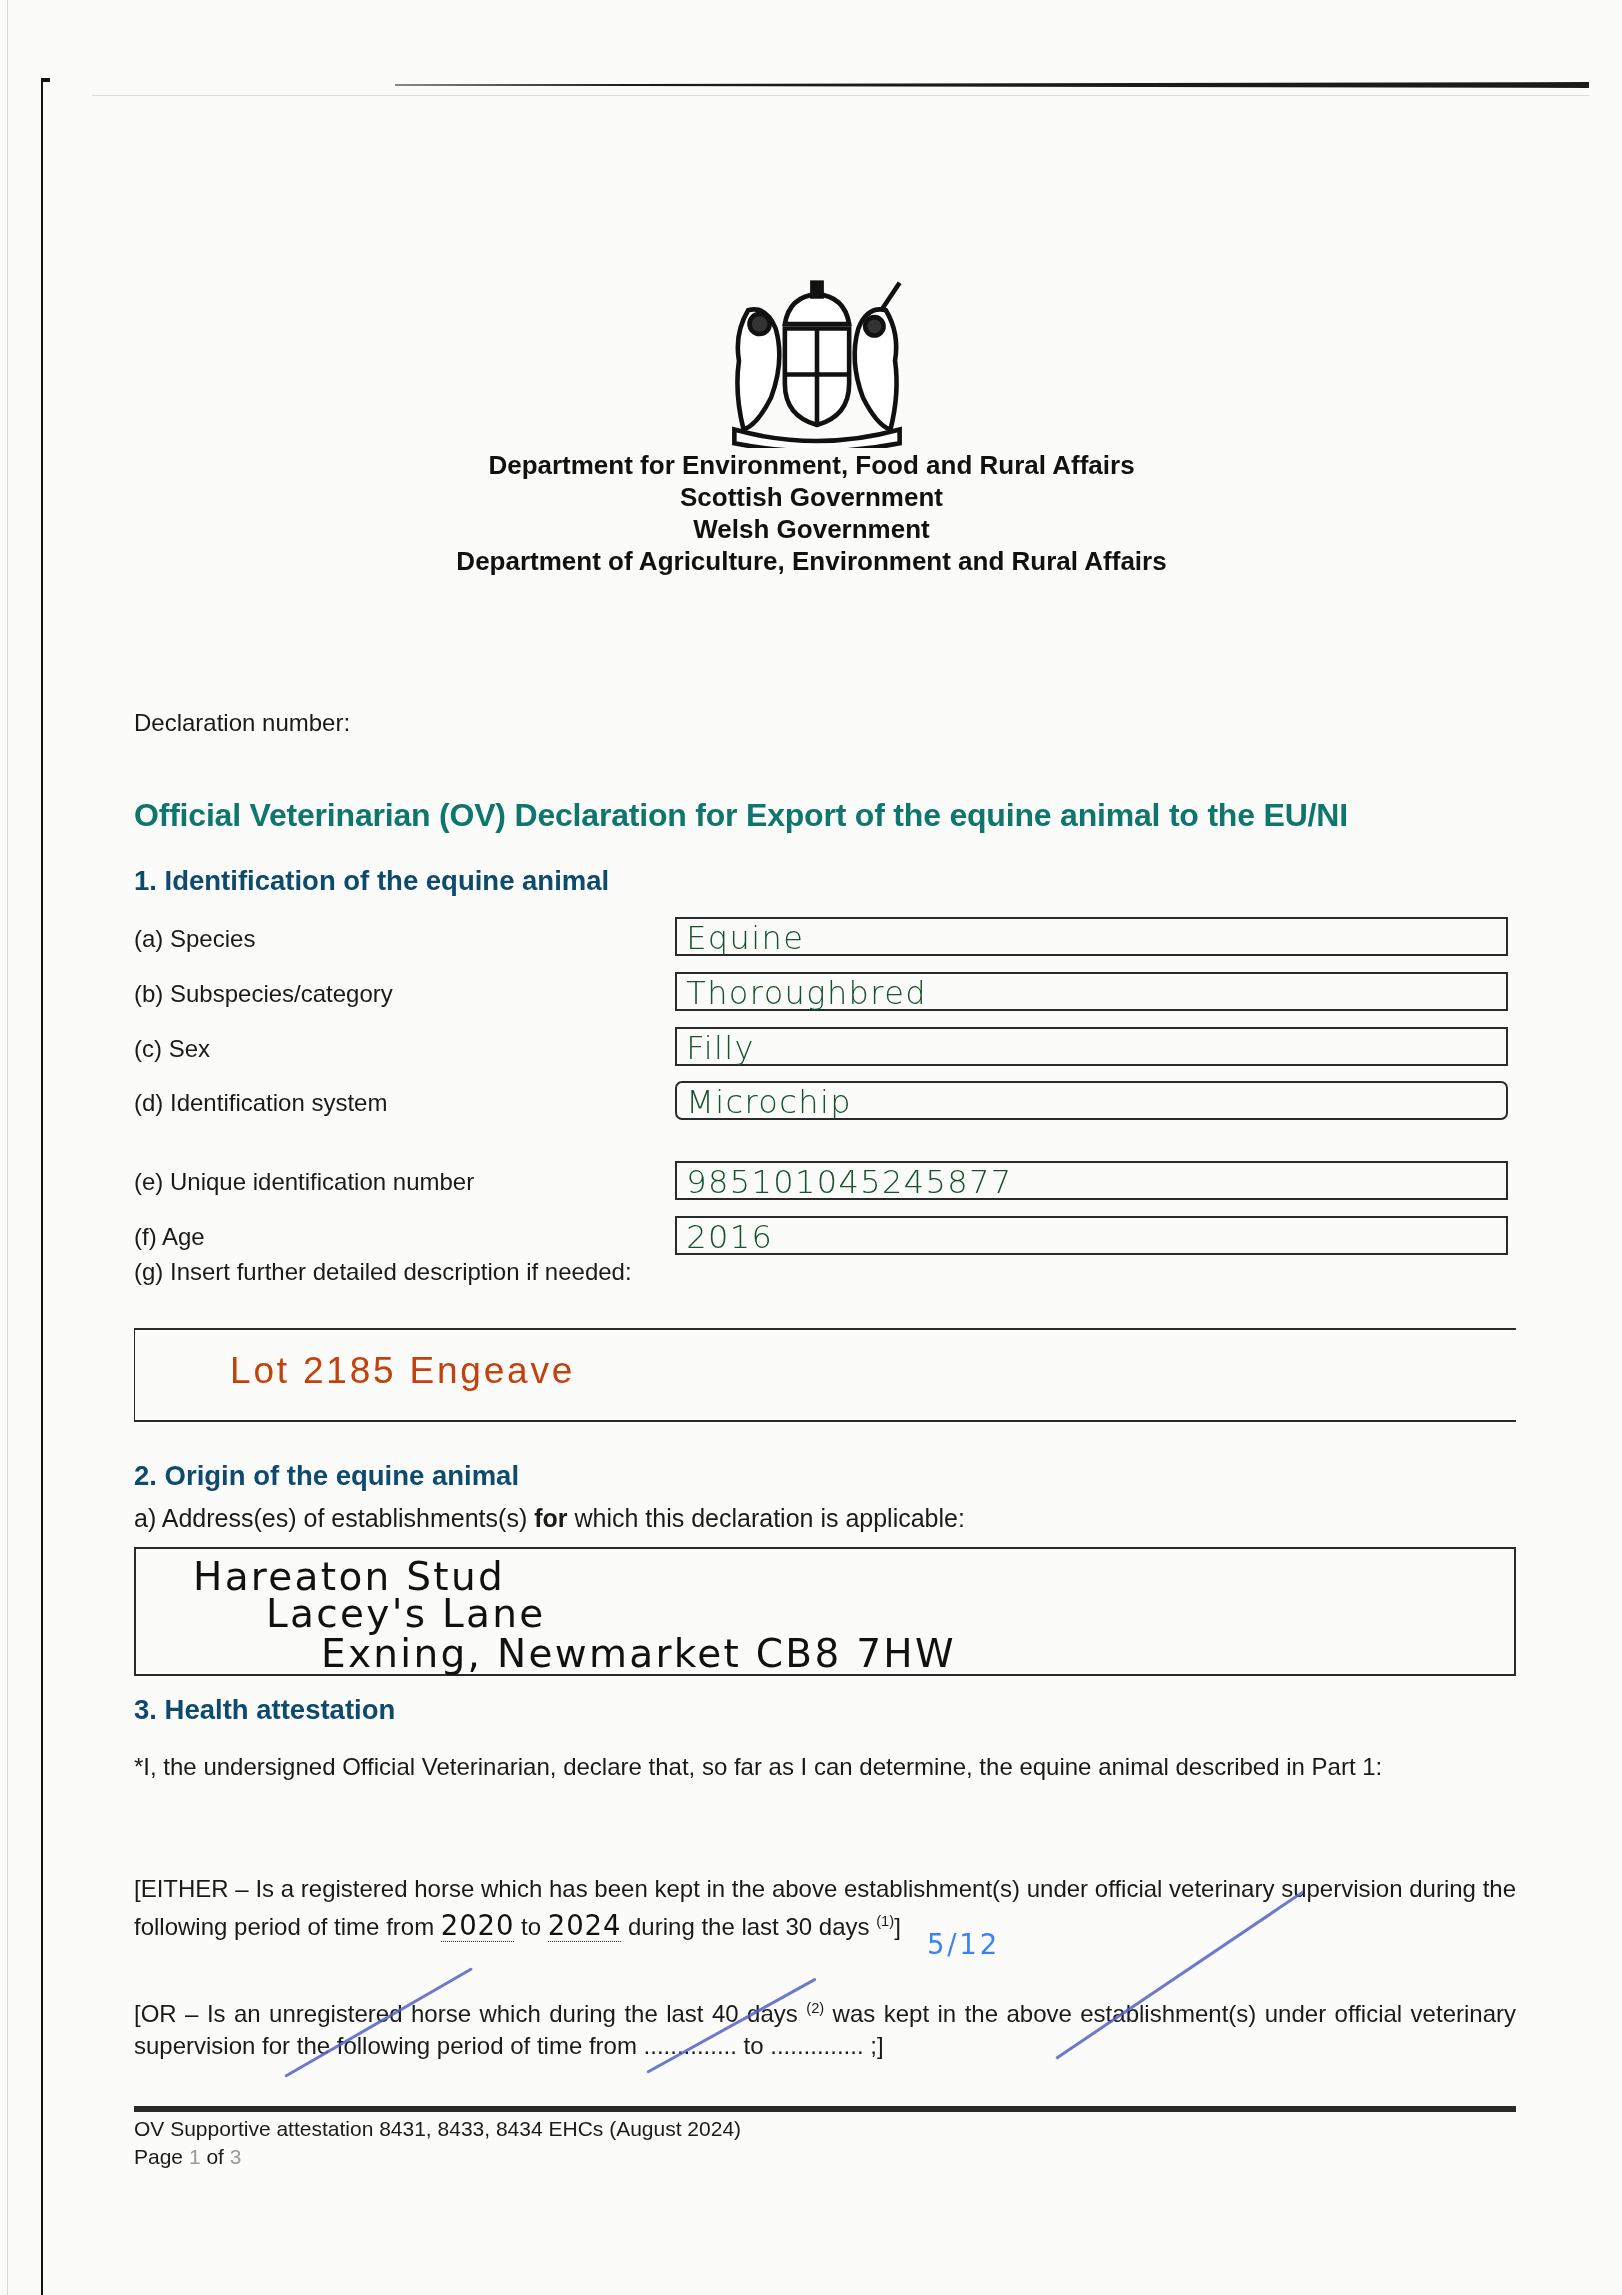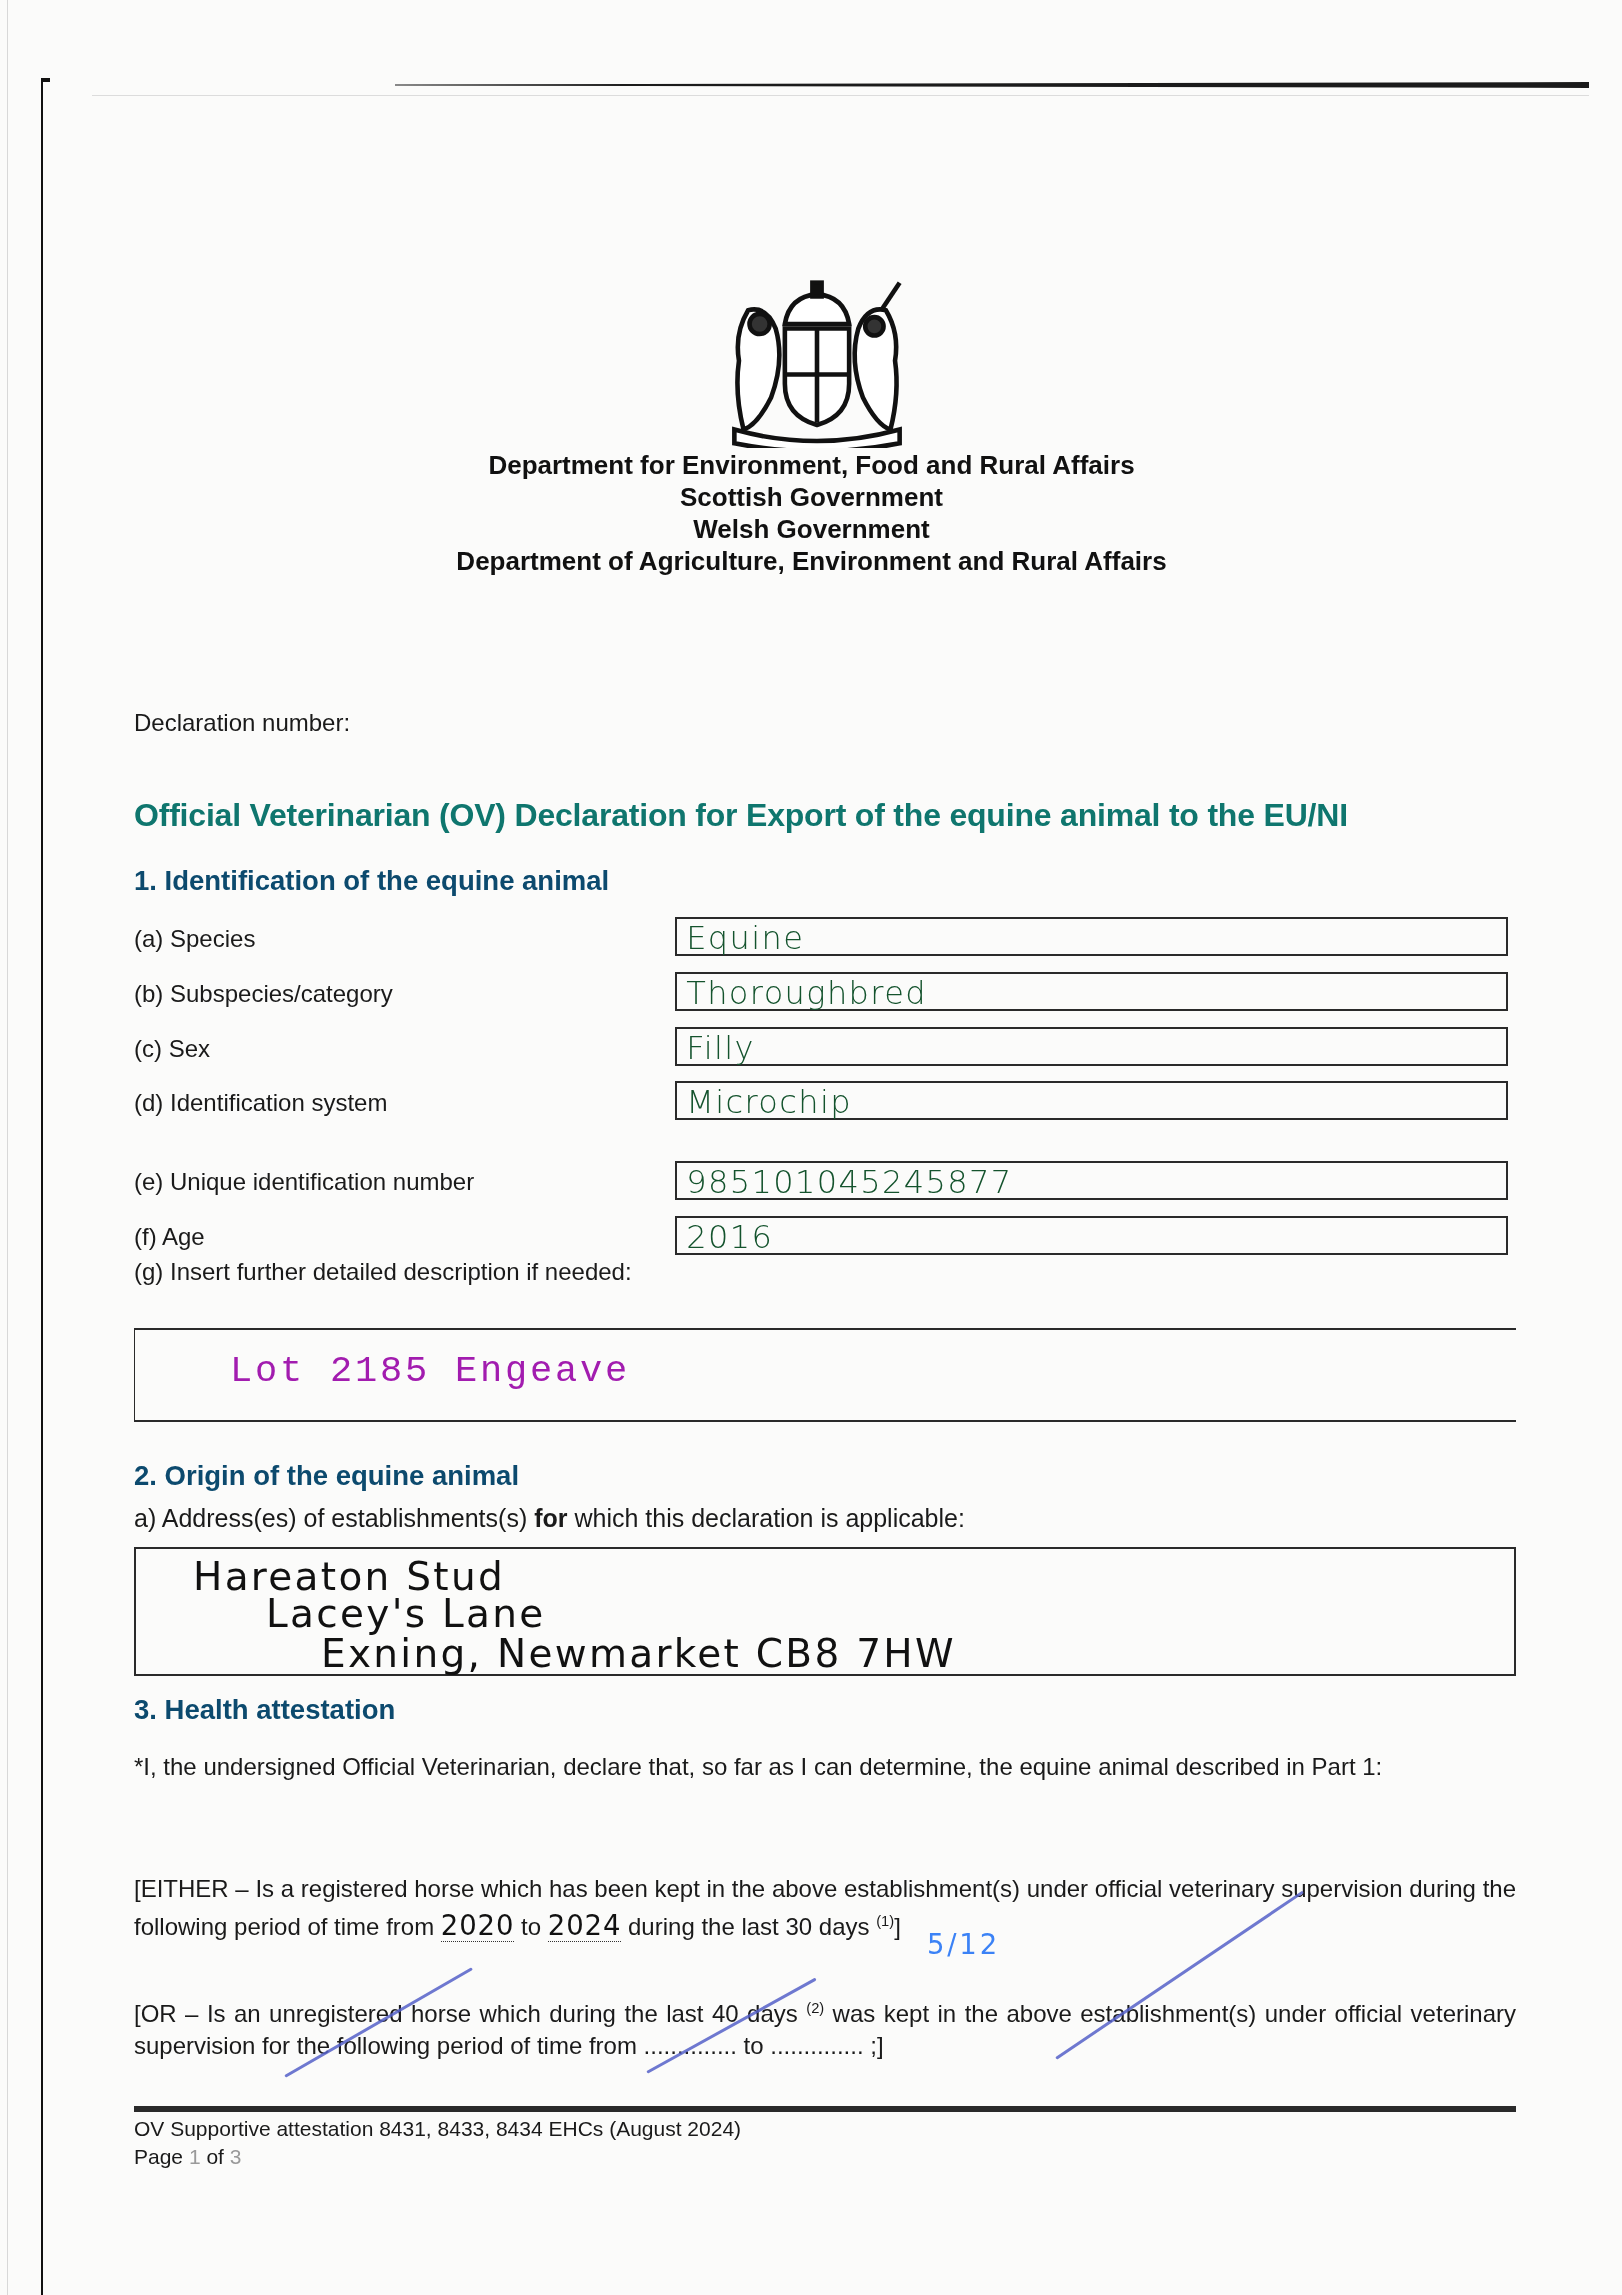--- a/index.html
+++ b/index.html
@@ -58,22 +58,22 @@
   }
   .desc-label {
     position: absolute; left: 134px; top: 1258px; font-size: 24px;
   }
   .desc-box {
     position: absolute; left: 134px; top: 1328px; width: 1382px; height: 94px;
     border-top: 2.3px solid #2a2a2a; border-bottom: 2.3px solid #2a2a2a; border-left: 1.8px solid #2a2a2a;
     box-sizing: border-box;
   }
   .desc-value {
-    position: absolute; left: 230px; top: 1350px; font-family: Liberation Mono, monospace;
-    font-size: 37px; letter-spacing: 2.8px; color: #a21caf;
+    position: absolute; left: 230px; top: 1350px; font-family: Liberation Sans, sans-serif;
+    font-size: 37px; letter-spacing: 2.8px; color: #c2410c;
   }
   .addr-label {
     position: absolute; left: 134px; top: 1504px; font-size: 25px;
   }
   .addr-label b { font-weight: bold; }
   .addr-box {
     position: absolute; left: 134px; top: 1547px; width: 1382px; height: 129px;
     border: 2.3px solid #2a2a2a; box-sizing: border-box;
   }
   .addr-line {
@@ -153,21 +153,21 @@
 <div class="field-label" style="top:925px;">(a) Species</div>
 <div class="field-box" style="top:917px;">Equine</div>
 
 <div class="field-label" style="top:980px;">(b) Subspecies/category</div>
 <div class="field-box" style="top:972px;">Thoroughbred</div>
 
 <div class="field-label" style="top:1035px;">(c) Sex</div>
 <div class="field-box" style="top:1027px;">Filly</div>
 
 <div class="field-label" style="top:1089px;">(d) Identification system</div>
-<div class="field-box" style="top:1081px;">Microchip</div>
+<div class="field-box" style="top:1081px;border-radius:7px;">Microchip</div>
 
 <div class="field-label" style="top:1168px;">(e) Unique identification number</div>
 <div class="field-box" style="top:1161px;">985101045245877</div>
 
 <div class="field-label" style="top:1223px;">(f) Age</div>
 <div class="field-box" style="top:1216px;">2016</div>
 
 <div class="desc-label">(g) Insert further detailed description if needed:</div>
 <div class="desc-box"></div>
 <div class="desc-value">Lot 2185 Engeave</div>

